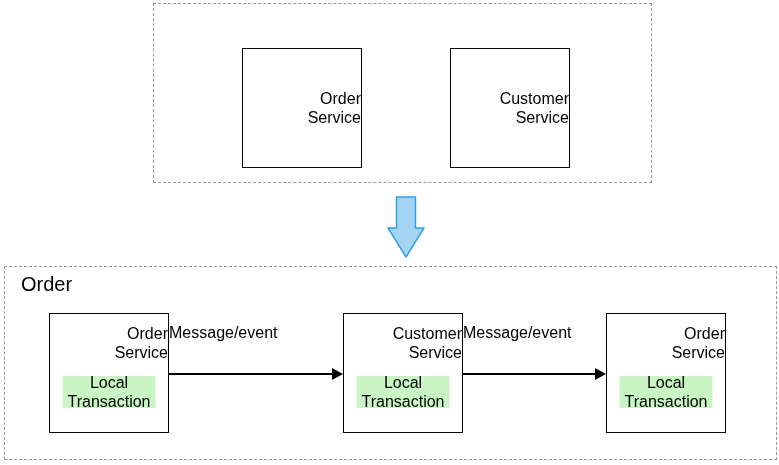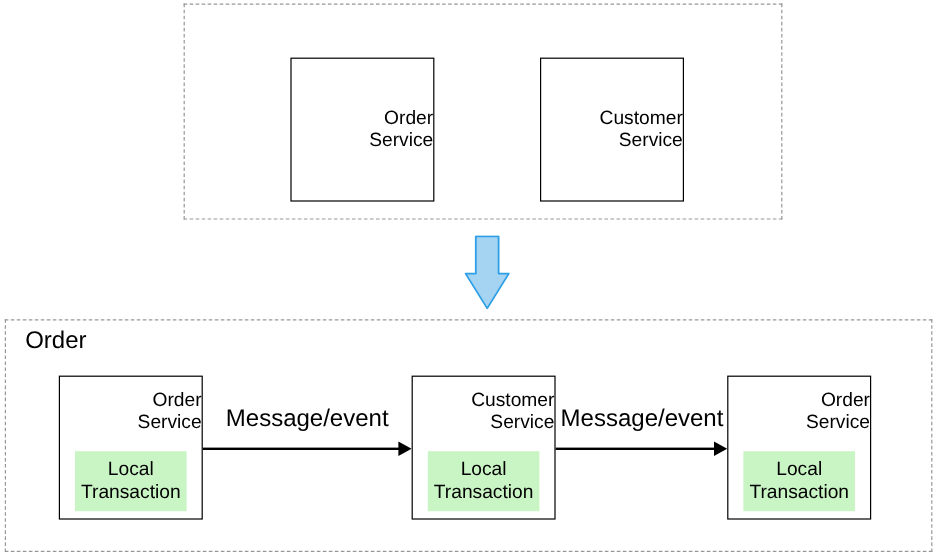--- a/index.html
+++ b/index.html
@@ -62,21 +62,21 @@
     position: absolute;
     top: 10px; left: 0;
   }
 
   .local-box {
     position: absolute;
     left: 50%;
     top: 62px;
     transform: translateX(-50%);
     width: 93px;
-    height: 50px;
+    height: 32px;
     background: var(--local-transaction-fill, #c9f4c4);
     display: flex;
     flex-direction: column;
     align-items: center;
     justify-content: center;
     font-size: 16px;
     line-height: 19px;
     text-align: right;
   }
 
@@ -102,24 +102,24 @@
     border-bottom: 6px solid transparent;
     border-left: 11px solid var(--solid-border, #000000);
   }
   .line-1 { left: 164px; width: 166px; }
   .head-1 { left: 327px; }
   .line-2 { left: 458px; width: 134px; }
   .head-2 { left: 590px; }
 
   .flow-label {
     position: absolute;
-    top: 72px;
-    font-size: 20px;
+    top: 56px;
+    font-size: 16px;
     line-height: 20px;
-    text-align: center;
+    text-align: left;
     white-space: nowrap;
   }
   .flow-label-1 { left: 164px; width: 174px; }
   .flow-label-2 { left: 458px; width: 144px; }
 </style>
 </head>
 <body>
 
 <div class="canvas">
 

